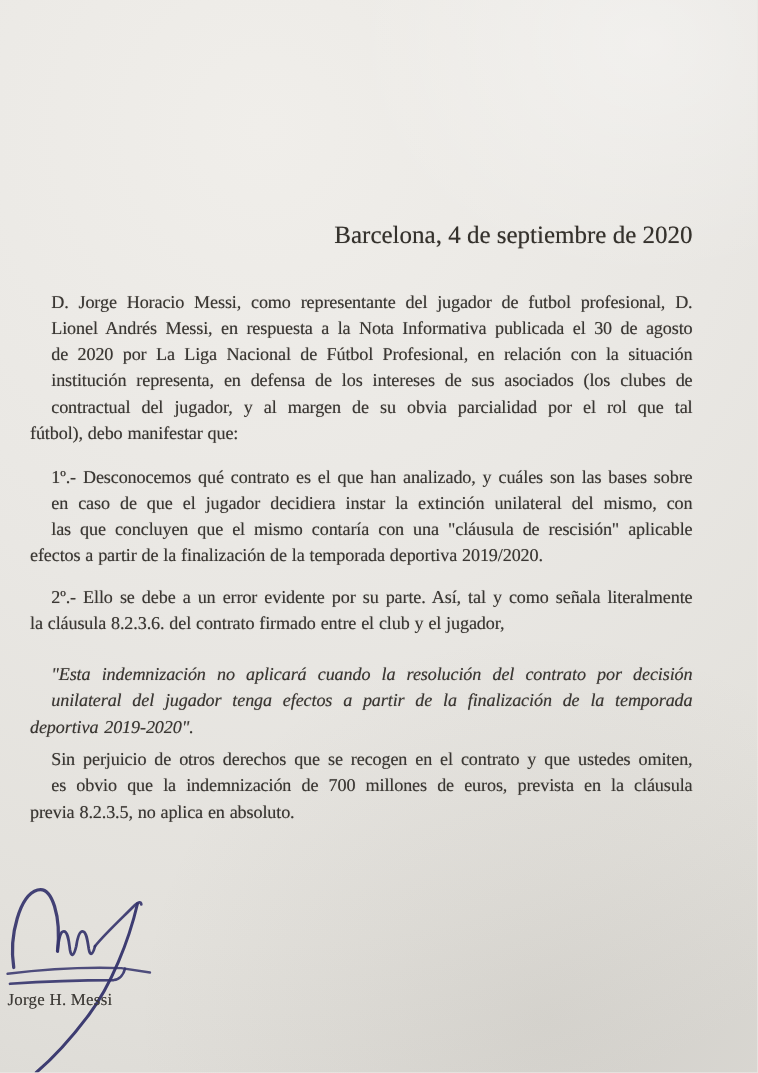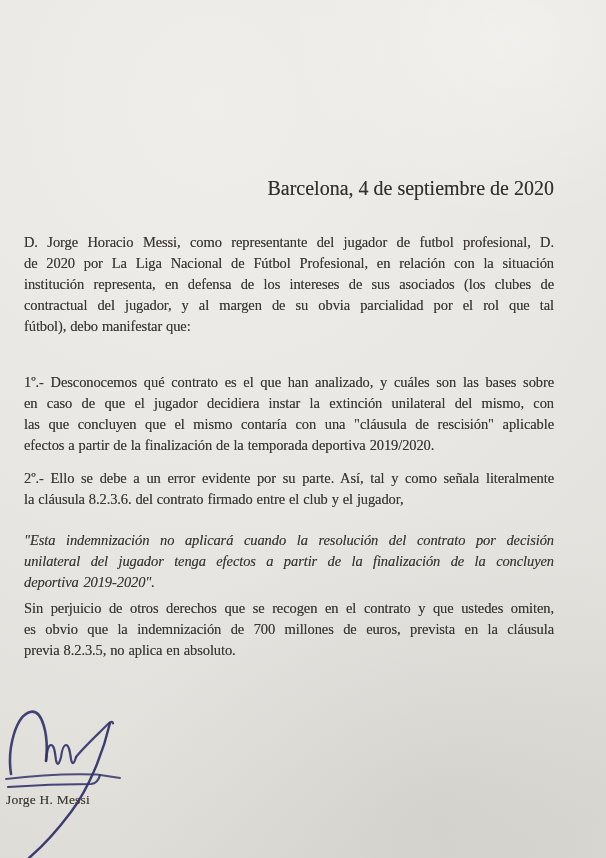--- a/index.html
+++ b/index.html
@@ -40,21 +40,21 @@
   }
   .para {
     position: absolute;
     left: 24px;
     width: 530px;
     font-size: 14.5px;
     line-height: 21px;
     letter-spacing: -0.1px;
     word-spacing: 0.4px;
   }
-  .para .jl { text-align: justify; text-align-last: justify; }
+  .para .jl { text-align: justify; text-align-last: justify; margin-left: 17px; }
   .para .ll { text-align: center; text-align-last: left; }
   .p-intro   { top: 232px; }
   .p-point1  { top: 372px; }
   .p-point2  { top: 468px; }
   .p-quote   { top: 530px; font-style: italic; word-spacing: 1.2px; }
   .p-closing { top: 598px; }
   .sig-svg {
     position: absolute;
     left: 0;
     top: 700px;
@@ -73,41 +73,42 @@
 </head>
 <body>
 
 <div class="page">
 
 
   <div class="dateline">Barcelona, 4 de septiembre de 2020</div>
 
   <section class="para p-intro">
     <div class="jl">D. Jorge Horacio Messi, como representante del jugador de futbol profesional, D.</div>
+    <div class="jl">Lionel Andrés Messi, en respuesta a la Nota Informativa publicada el 30 de agosto</div>
     <div class="jl">de 2020 por La Liga Nacional de Fútbol Profesional, en relación con la situación</div>
     <div class="jl">institución representa, en defensa de los intereses de sus asociados (los clubes de</div>
     <div class="jl">contractual del jugador, y al margen de su obvia parcialidad por el rol que tal</div>
     <div class="ll">fútbol), debo manifestar que:</div>
   </section>
 
   <section class="para p-point1">
     <div class="jl">1º.- Desconocemos qué contrato es el que han analizado, y cuáles son las bases sobre</div>
     <div class="jl">en caso de que el jugador decidiera instar la extinción unilateral del mismo, con</div>
     <div class="jl">las que concluyen que el mismo contaría con una "cláusula de rescisión" aplicable</div>
     <div class="ll">efectos a partir de la finalización de la temporada deportiva 2019/2020.</div>
   </section>
 
   <section class="para p-point2">
     <div class="jl">2º.- Ello se debe a un error evidente por su parte. Así, tal y como señala literalmente</div>
     <div class="ll">la cláusula 8.2.3.6. del contrato firmado entre el club y el jugador,</div>
   </section>
 
   <section class="para p-quote">
     <div class="jl">"Esta indemnización no aplicará cuando la resolución del contrato por decisión</div>
-    <div class="jl">unilateral del jugador tenga efectos a partir de la finalización de la concluyen</div>
+    <div class="jl">unilateral del jugador tenga efectos a partir de la finalización de la temporada</div>
     <div class="ll">deportiva 2019-2020".</div>
   </section>
 
   <section class="para p-closing">
     <div class="jl">Sin perjuicio de otros derechos que se recogen en el contrato y que ustedes omiten,</div>
     <div class="jl">es obvio que la indemnización de 700 millones de euros, prevista en la cláusula</div>
     <div class="ll">previa 8.2.3.5, no aplica en absoluto.</div>
   </section>
 
   <svg class="sig-svg" width="190" height="158" viewBox="0 0 190 158" fill="none" xmlns="http://www.w3.org/2000/svg">

